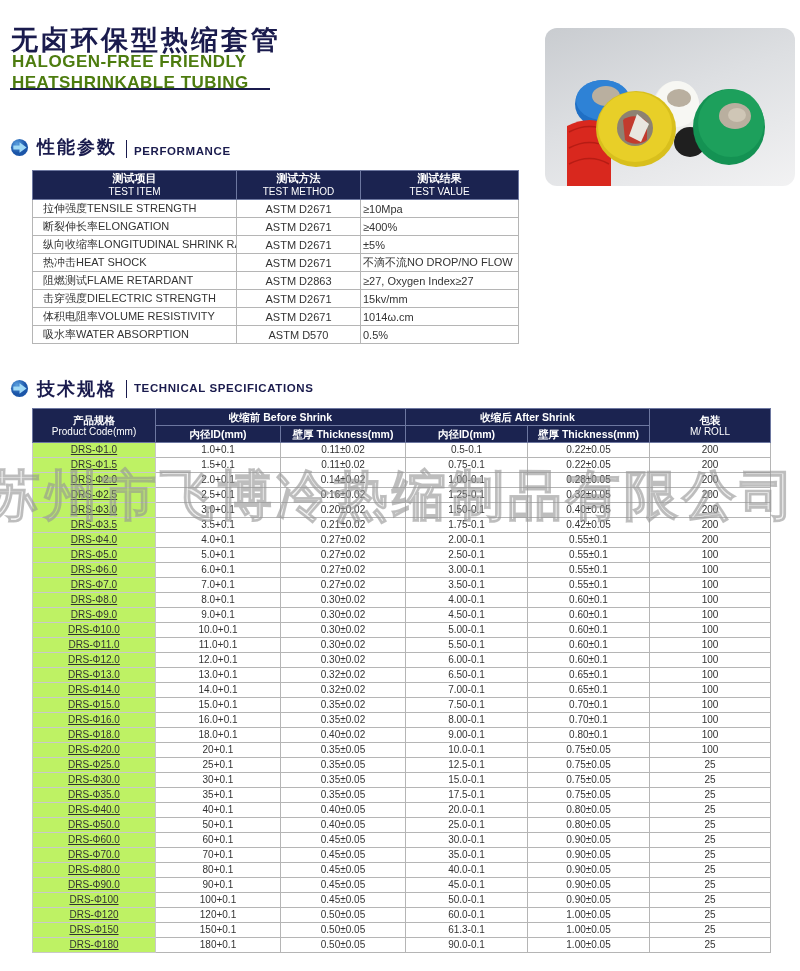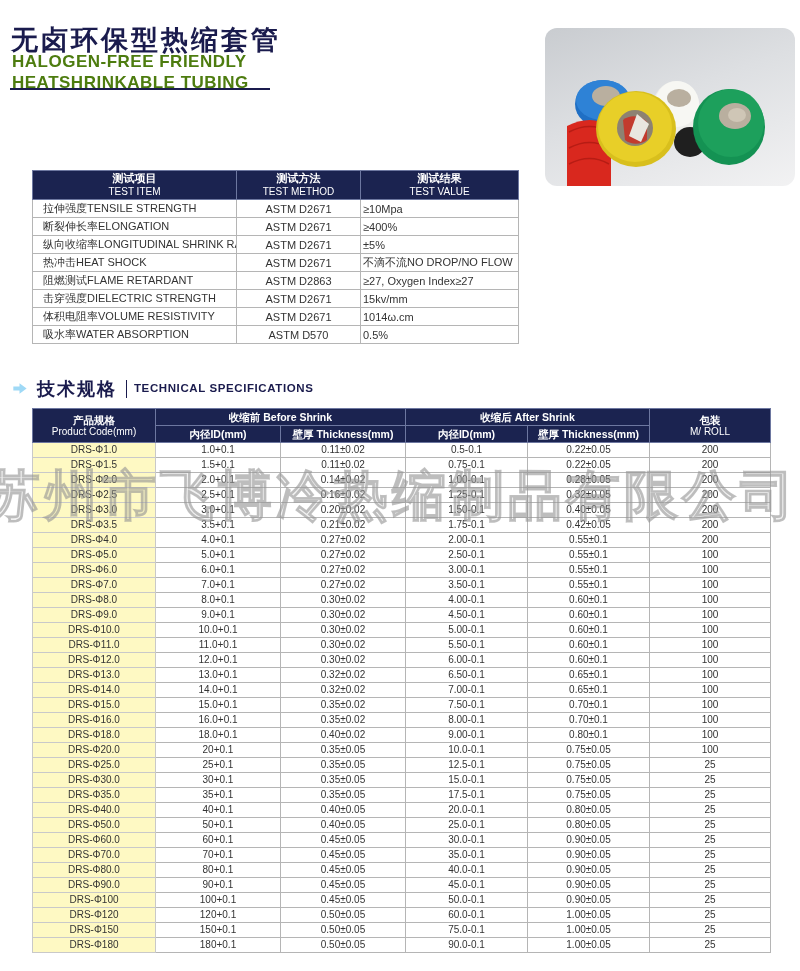--- a/index.html
+++ b/index.html
@@ -39,21 +39,21 @@
   #perf-table th { height:18px; font-size:11px; line-height:14px; }
   #perf-table td { height:18px; font-size:11px; }
   #perf-table td.pc0 { text-align:left; padding-left:10px; }
   #perf-table td.pc1 { text-align:center; }
   #perf-table td.pc2 { text-align:left; padding-left:2px; }
 
   
   #spec-table { position:absolute; left:32px; top:408px; width:738px; }
   #spec-table th { height:17px; font-size:10.5px; line-height:12px; }
   #spec-table td { height:14.9px; font-size:10px; text-align:center; line-height:14px; }
-  #spec-table td.sc0 { background:#fef9c3; border-color:#c9c9c9; }
+  #spec-table td.sc0 { background:#bef264; border-color:#c9c9c9;text-decoration:underline; }
 
   
   .watermark { position:absolute; left:-14px; top:460px; z-index:5; pointer-events:none;
                font-size:54px; font-weight:bold; letter-spacing:4px; white-space:nowrap;
                color:rgba(175,175,175,0.18); -webkit-text-stroke:1px rgba(145,145,145,0.55); }
 </style>
 </head>
 <body>
 
 <div id="page">
@@ -101,20 +101,35 @@
       <g>
         <ellipse cx="91" cy="101" rx="40" ry="38" fill="#d8bf1d"></ellipse>
         <ellipse cx="90" cy="99" rx="37" ry="35" fill="#e8cf28"></ellipse>
         <circle cx="90" cy="100" r="18" fill="#8d8272"></circle>
         <path d="M78 92 A18 18 0 0 1 102 94 L102 112 A18 18 0 0 1 80 112 Z" fill="#c23b2e"></path>
         <path d="M92 86 L104 96 L96 114 L84 108 Z" fill="#e9e7e0"></path>
       </g>
     </svg>
   </div>
 
+  <div class="section" id="sec-performance">
+    <svg class="icon" viewBox="0 0 20 20">
+      <defs>
+          <radialGradient id="g1" cx="35%" cy="30%">
+            <stop offset="0%" stop-color="#5aa0e0"></stop>
+            <stop offset="100%" stop-color="#1b55a8"></stop>
+          </radialGradient>
+        </defs>
+      <circle cx="10" cy="10" r="9" fill="url(#g1)"></circle>
+      <path d="M3.5 8 L10 8 L10 4.5 L17.5 10 L10 15.5 L10 12 L3.5 12 Z" fill="#9fd9f6"></path>
+    </svg>
+    <span class="cn">性能参数</span>
+    <span class="divider"></span>
+    <span class="en">PERFORMANCE</span>
+  </div>
 
   <table id="perf-table">
     <colgroup>
         <col style="width:204px">
         <col style="width:124px">
         <col style="width:158px">
       </colgroup>
     <thead>
       <tr>
         <th>
@@ -463,21 +478,21 @@
           <td class="sc1">120+0.1</td>
           <td class="sc2">0.50±0.05</td>
           <td class="sc3">60.0-0.1</td>
           <td class="sc4">1.00±0.05</td>
           <td class="sc5">25</td>
         </tr>
         <tr>
           <td class="sc0">DRS-Φ150</td>
           <td class="sc1">150+0.1</td>
           <td class="sc2">0.50±0.05</td>
-          <td class="sc3">75.0-0.1</td>
+          <td class="sc3">61.3-0.1</td>
           <td class="sc4">1.00±0.05</td>
           <td class="sc5">25</td>
         </tr>
         <tr>
           <td class="sc0">DRS-Φ180</td>
           <td class="sc1">180+0.1</td>
           <td class="sc2">0.50±0.05</td>
           <td class="sc3">90.0-0.1</td>
           <td class="sc4">1.00±0.05</td>
           <td class="sc5">25</td>

